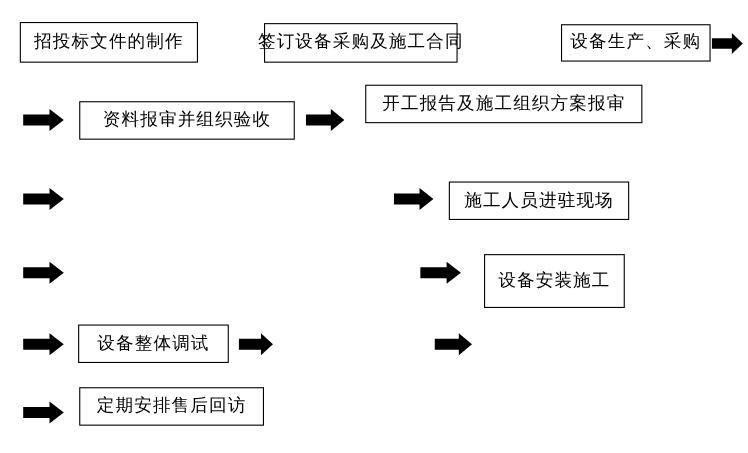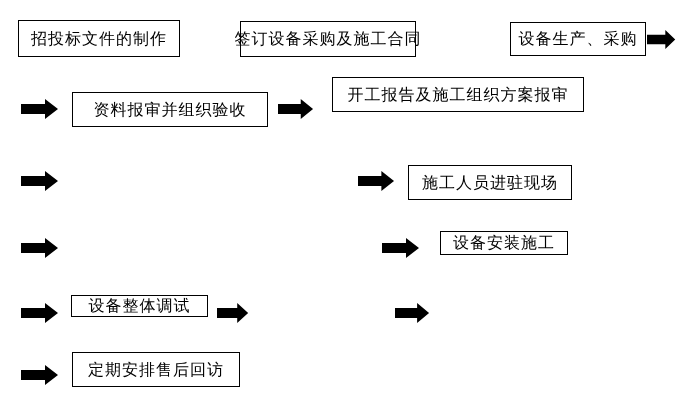--- a/index.html
+++ b/index.html
@@ -74,28 +74,28 @@
   <span class="arrow" style="left:21px; top:237px; width:38px; height:22px">
     <svg viewBox="0 0 38 22" width="100%" height="100%" preserveAspectRatio="none">
         <polygon points="0,6 24,6 24,1 37,11 24,21 24,16 0,16" fill="#000000"></polygon>
       </svg>
   </span>
   <span class="arrow" style="left:382px; top:237px; width:38px; height:22px">
     <svg viewBox="0 0 38 22" width="100%" height="100%" preserveAspectRatio="none">
         <polygon points="0,6 24,6 24,1 37,11 24,21 24,16 0,16" fill="#000000"></polygon>
       </svg>
   </span>
-  <div class="box" style="left:440px; top:231px; width:128px; height:24px">设备安装施工</div>
+  <div class="box" style="left:440px; top:231px; width:128px; height:49px">设备安装施工</div>
 
   <span class="arrow" style="left:21px; top:302px; width:38px; height:22px">
     <svg viewBox="0 0 38 22" width="100%" height="100%" preserveAspectRatio="none">
         <polygon points="0,6 24,6 24,1 37,11 24,21 24,16 0,16" fill="#000000"></polygon>
       </svg>
   </span>
-  <div class="box" style="left:71px; top:295px; width:137px; height:22px">设备整体调试</div>
+  <div class="box" style="left:71px; top:295px; width:137px; height:35px">设备整体调试</div>
   <span class="arrow" style="left:217px; top:302px; width:32px; height:22px">
     <svg viewBox="0 0 38 22" width="100%" height="100%" preserveAspectRatio="none">
         <polygon points="0,6 24,6 24,1 37,11 24,21 24,16 0,16" fill="#000000"></polygon>
       </svg>
   </span>
   <span class="arrow" style="left:395px; top:302px; width:35px; height:22px">
     <svg viewBox="0 0 38 22" width="100%" height="100%" preserveAspectRatio="none">
         <polygon points="0,6 24,6 24,1 37,11 24,21 24,16 0,16" fill="#000000"></polygon>
       </svg>
   </span>

